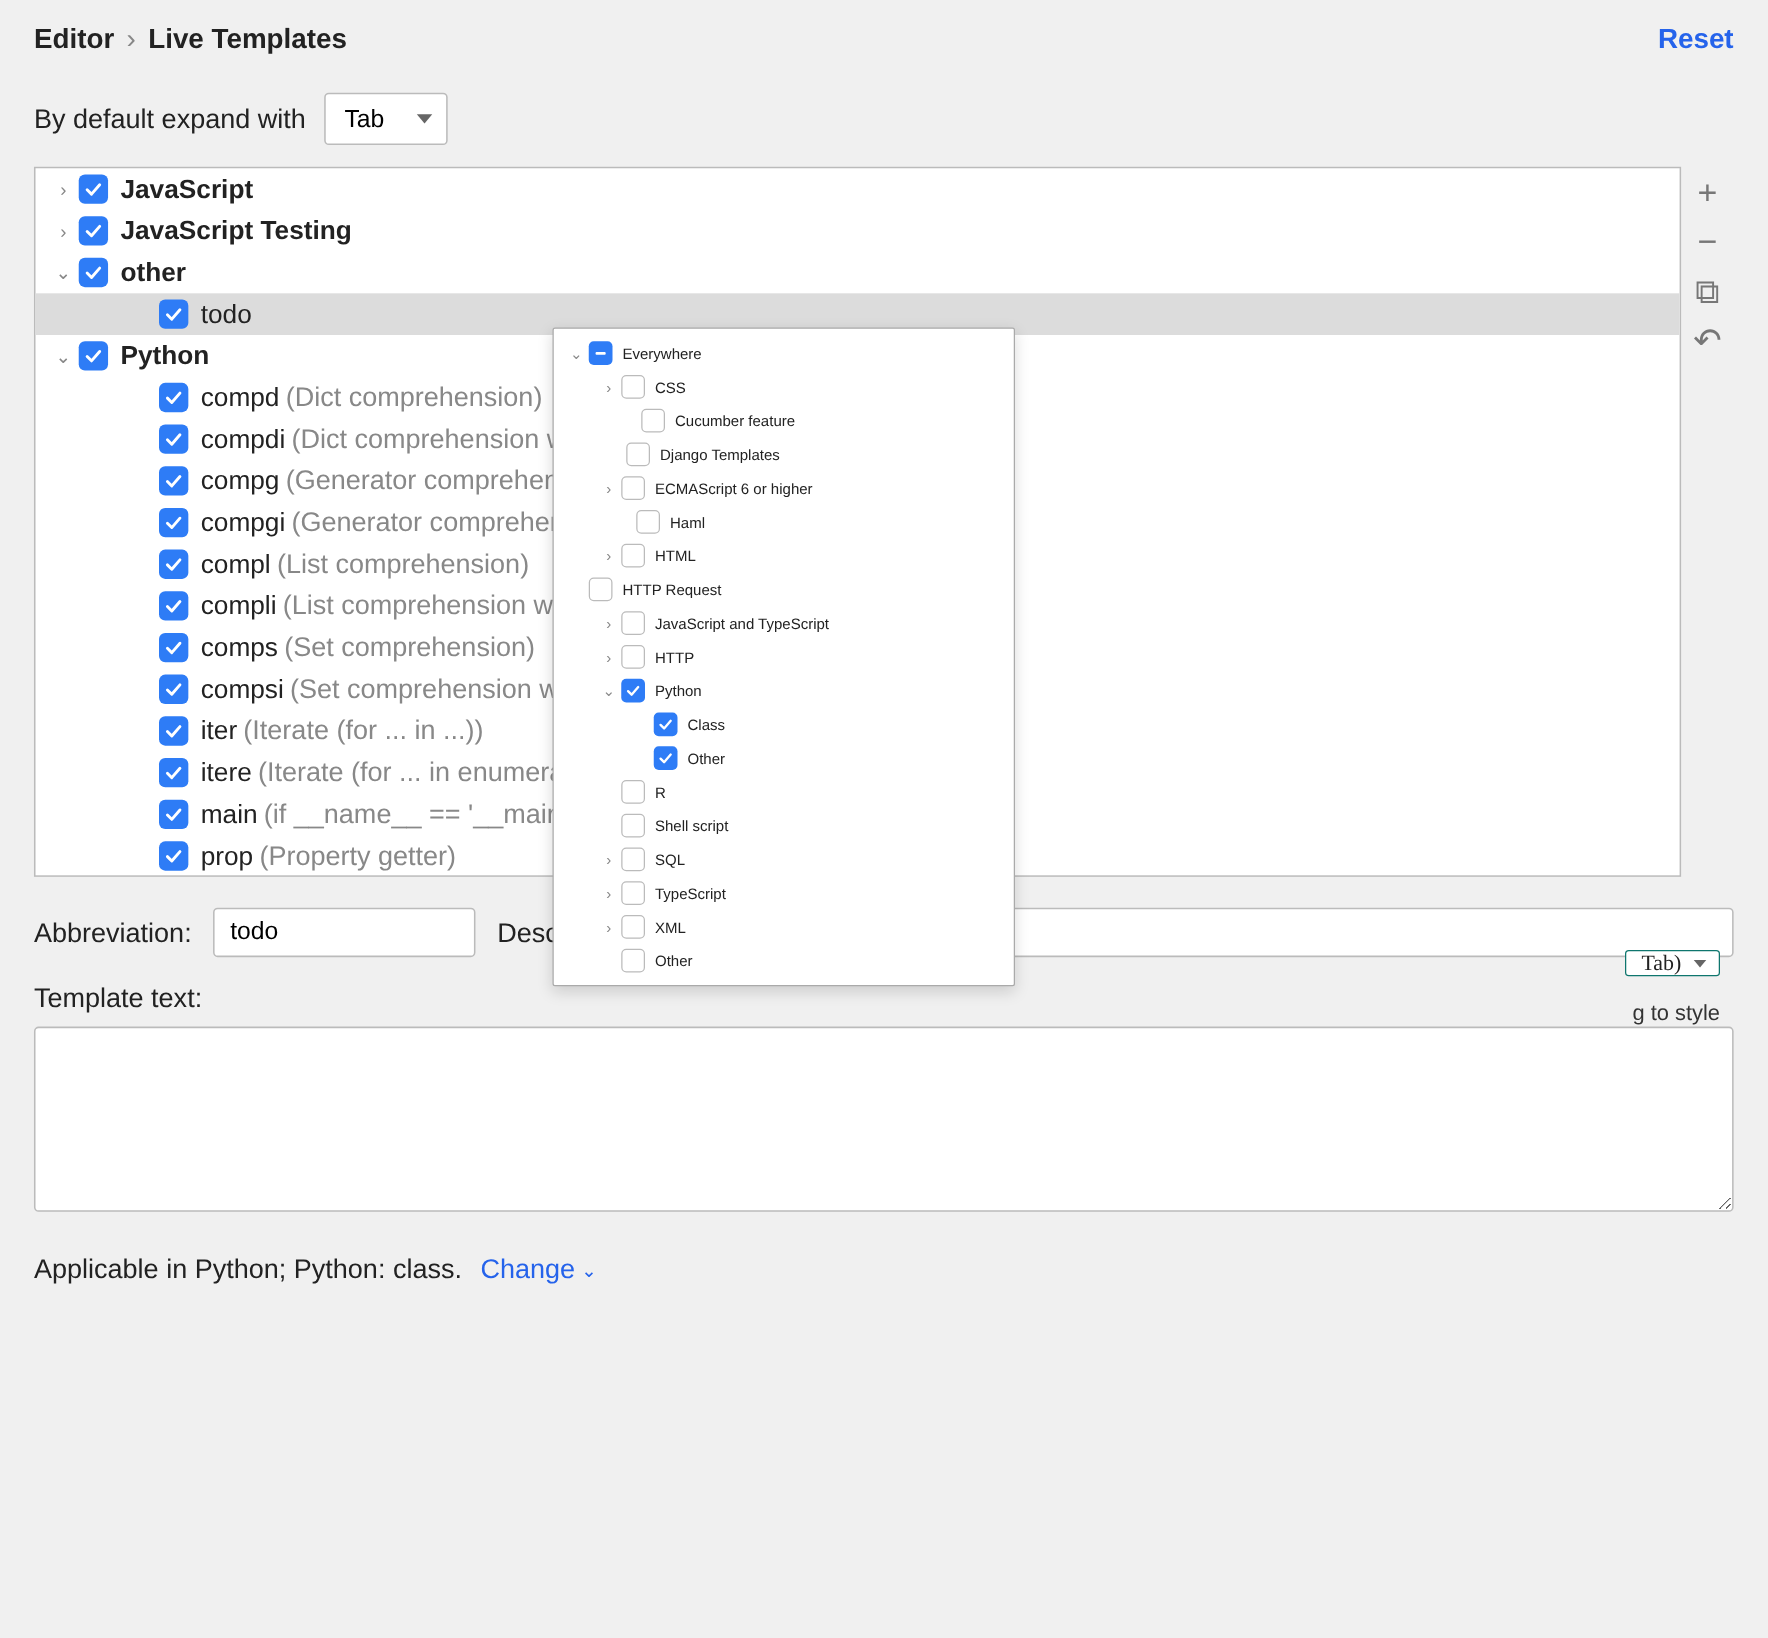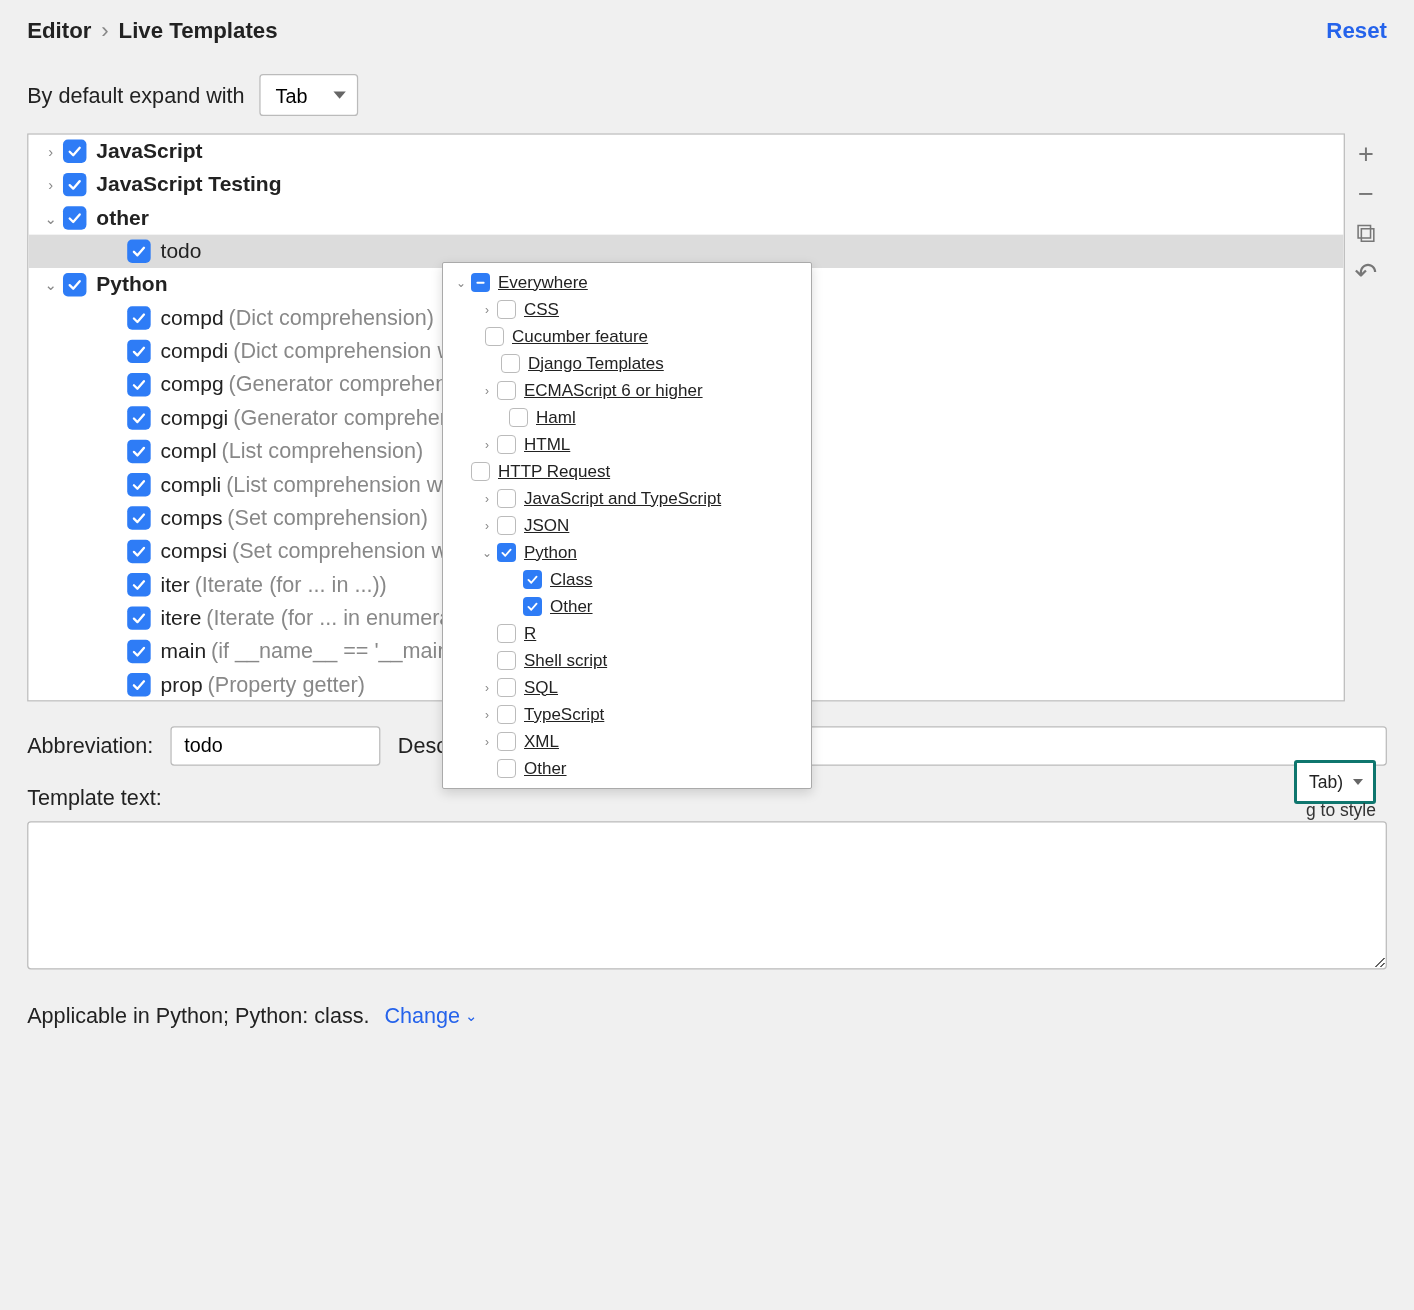--- a/index.html
+++ b/index.html
@@ -144,27 +144,27 @@
   border-radius: 2px;
   box-shadow: 0 4px 12px rgba(0,0,0,0.15);
   padding: 6px 0;
   z-index: 50;
 }
 .pop-row {
   display: flex; align-items: center;
   height: 27px;
   padding-left: 10px;
 }
-.pop-label { font-size: 17px; text-decoration: underline; }
+.pop-label { font-size: 12px; }
 
 .expand-select-end {
   position: absolute;
   right: 38px; top: 760px;
-  height: 44px; border: 3px solid #0f766e; border-radius: 3px;
-  display: flex; align-items: center; padding: 0 30px 0 12px; background: #fff;
+  height: 21px; border: 1px solid #0f766e; border-radius: 3px;
+  display: flex; align-items: center; padding: 0 30px 0 12px; background: #fff; font-family: Liberation Serif, serif;
 }
 </style>
 </head>
 <body>
 
 <div class="wrap">
 
   <div class="breadcrumb">
     <span>Editor</span>
     <span class="chev-sep">›</span>
@@ -393,21 +393,21 @@
           <rect x="3" y="7" width="10" height="2.5" rx="1" fill="#fff"></rect>
         </svg>
       </span>
       <span class="pop-label">Everywhere</span>
     </div>
     <div class="pop-row" style="padding-left:36px">
       <span class="exp">›</span>
       <span class="cb unchecked"></span>
       <span class="pop-label">CSS</span>
     </div>
-    <div class="pop-row" style="padding-left:24px">
+    <div class="pop-row" style="padding-left:52px">
       <span class="exp-blank"></span>
       <span class="cb unchecked"></span>
       <span class="pop-label">Cucumber feature</span>
     </div>
     <div class="pop-row" style="padding-left:40px">
       <span class="exp-blank"></span>
       <span class="cb unchecked"></span>
       <span class="pop-label">Django Templates</span>
     </div>
     <div class="pop-row" style="padding-left:36px">
@@ -431,21 +431,21 @@
       <span class="pop-label">HTTP Request</span>
     </div>
     <div class="pop-row" style="padding-left:36px">
       <span class="exp">›</span>
       <span class="cb unchecked"></span>
       <span class="pop-label">JavaScript and TypeScript</span>
     </div>
     <div class="pop-row" style="padding-left:36px">
       <span class="exp">›</span>
       <span class="cb unchecked"></span>
-      <span class="pop-label">JSON</span>
+      <span class="pop-label">HTTP</span>
     </div>
     <div class="pop-row" style="padding-left:36px">
       <span class="exp">⌄</span>
       <span class="cb checked">
         <svg viewBox="0 0 16 16">
           <path d="M3 8.5 L6.5 12 L13 4.5" stroke="#fff" stroke-width="2.3" fill="none" stroke-linecap="round" stroke-linejoin="round"></path>
         </svg>
       </span>
       <span class="pop-label">Python</span>
     </div>

